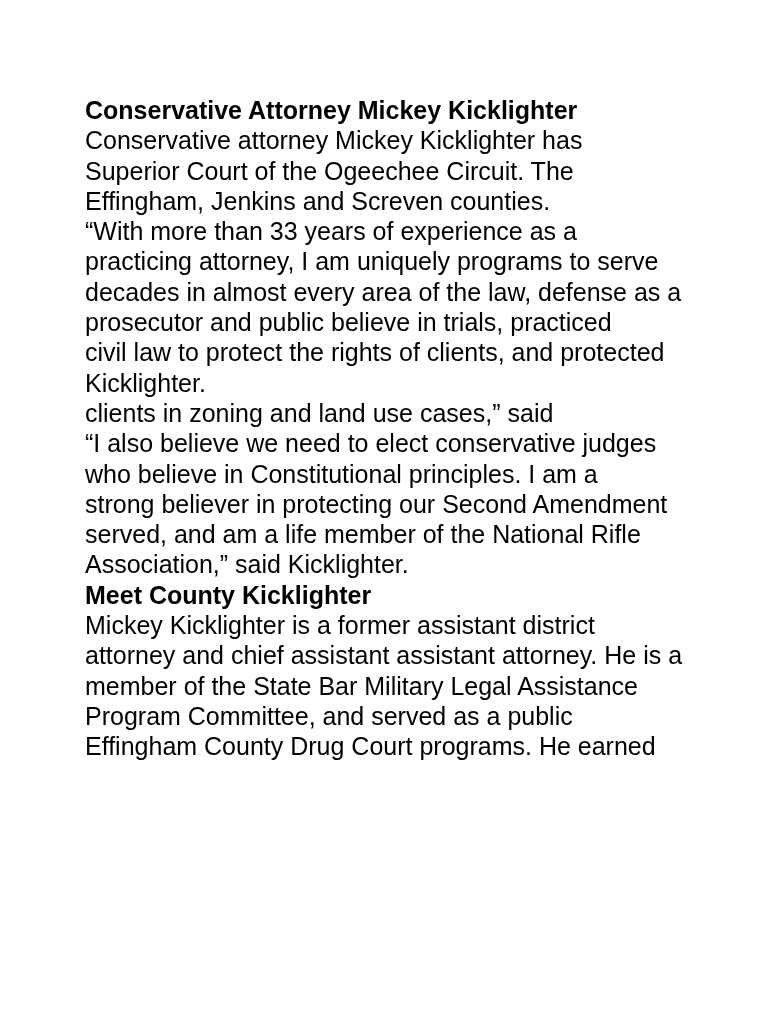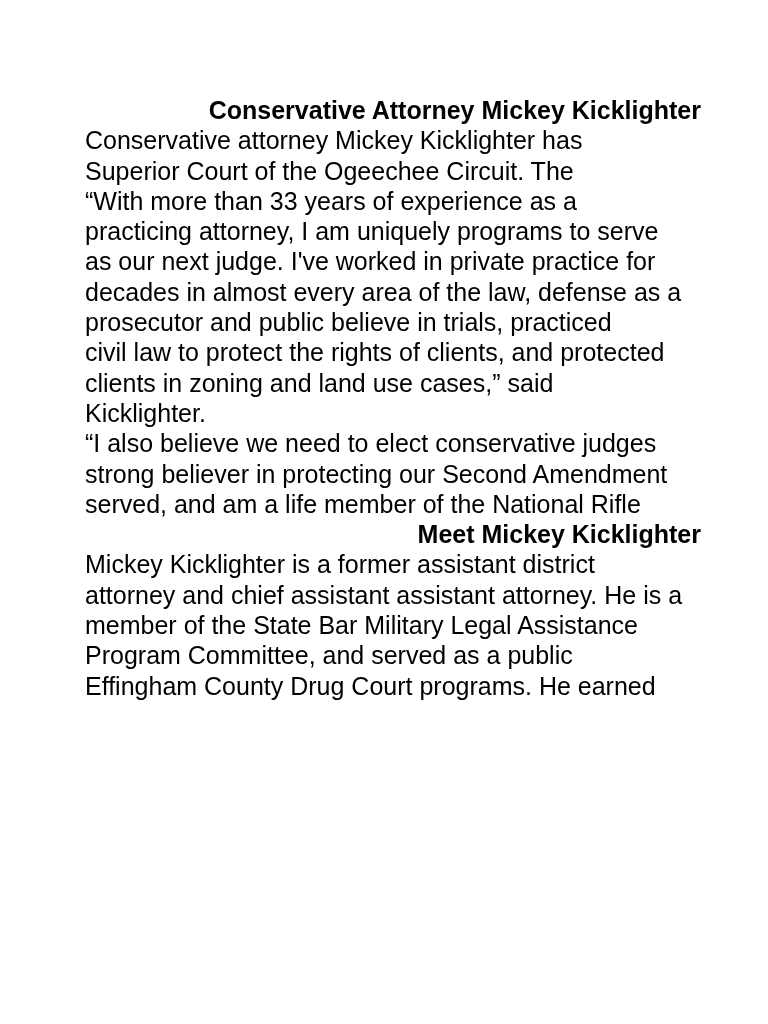--- a/index.html
+++ b/index.html
@@ -20,55 +20,57 @@
     width: 616px;
     color: #000000;
     font-family: "Liberation Sans", "DejaVu Sans", sans-serif;
     font-size: 25px;
     line-height: 30.3px;
     font-weight: 400;
     letter-spacing: 0;
   }
   .block { margin: 0; padding: 0; }
   .ln { white-space: nowrap; }
-  .heading .ln { font-weight: 700; text-align: right; }
+  .heading .ln { font-weight: 700; }
 </style>
 </head>
 <body>
 
 <div class="doc">
 
   <div class="block heading">
     <div class="ln">Conservative Attorney Mickey Kicklighter</div>
   </div>
 
   <div class="block">
     <div class="ln">Conservative attorney Mickey Kicklighter has</div>
     <div class="ln">Superior Court of the Ogeechee Circuit. The</div>
+    <div class="ln">Effingham, Jenkins and Screven counties.</div>
   </div>
 
   <div class="block">
     <div class="ln">“With more than 33 years of experience as a</div>
     <div class="ln">practicing attorney, I am uniquely programs to serve</div>
-    <div class="ln">as our next judge. I've worked in private practice for</div>
     <div class="ln">decades in almost every area of the law, defense as a</div>
     <div class="ln">prosecutor and public believe in trials, practiced</div>
     <div class="ln">civil law to protect the rights of clients, and protected</div>
+    <div class="ln">Kicklighter.</div>
     <div class="ln">clients in zoning and land use cases,” said</div>
-    <div class="ln">Kicklighter.</div>
   </div>
 
   <div class="block">
     <div class="ln">“I also believe we need to elect conservative judges</div>
+    <div class="ln">who believe in Constitutional principles. I am a</div>
     <div class="ln">strong believer in protecting our Second Amendment</div>
     <div class="ln">served, and am a life member of the National Rifle</div>
+    <div class="ln">Association,” said Kicklighter.</div>
   </div>
 
   <div class="block heading">
-    <div class="ln">Meet Mickey Kicklighter</div>
+    <div class="ln">Meet County Kicklighter</div>
   </div>
 
   <div class="block">
     <div class="ln">Mickey Kicklighter is a former assistant district</div>
     <div class="ln">attorney and chief assistant assistant attorney. He is a</div>
     <div class="ln">member of the State Bar Military Legal Assistance</div>
     <div class="ln">Program Committee, and served as a public</div>
     <div class="ln">Effingham County Drug Court programs. He earned</div>
   </div>
 

